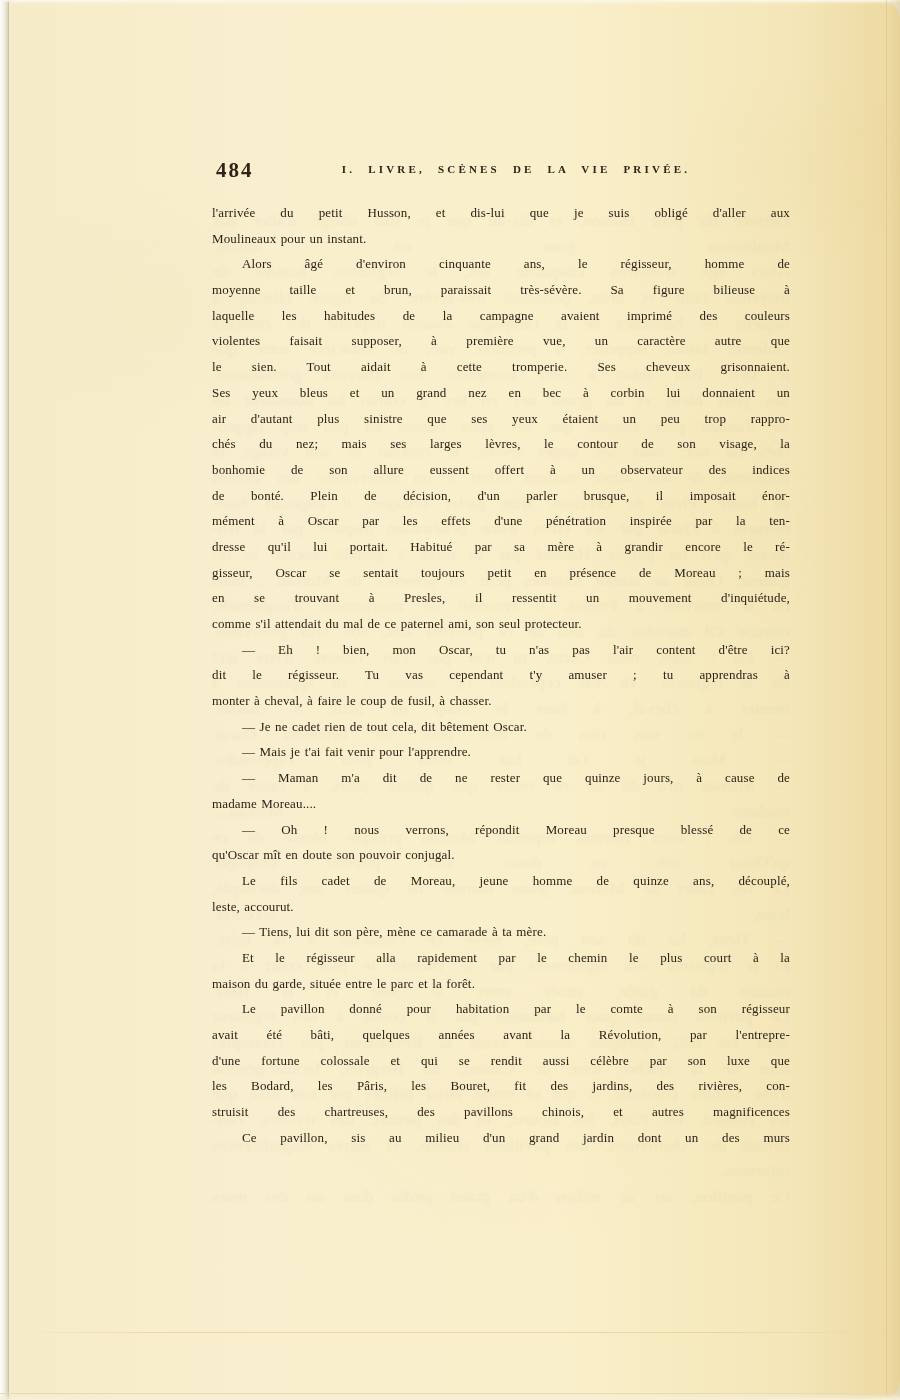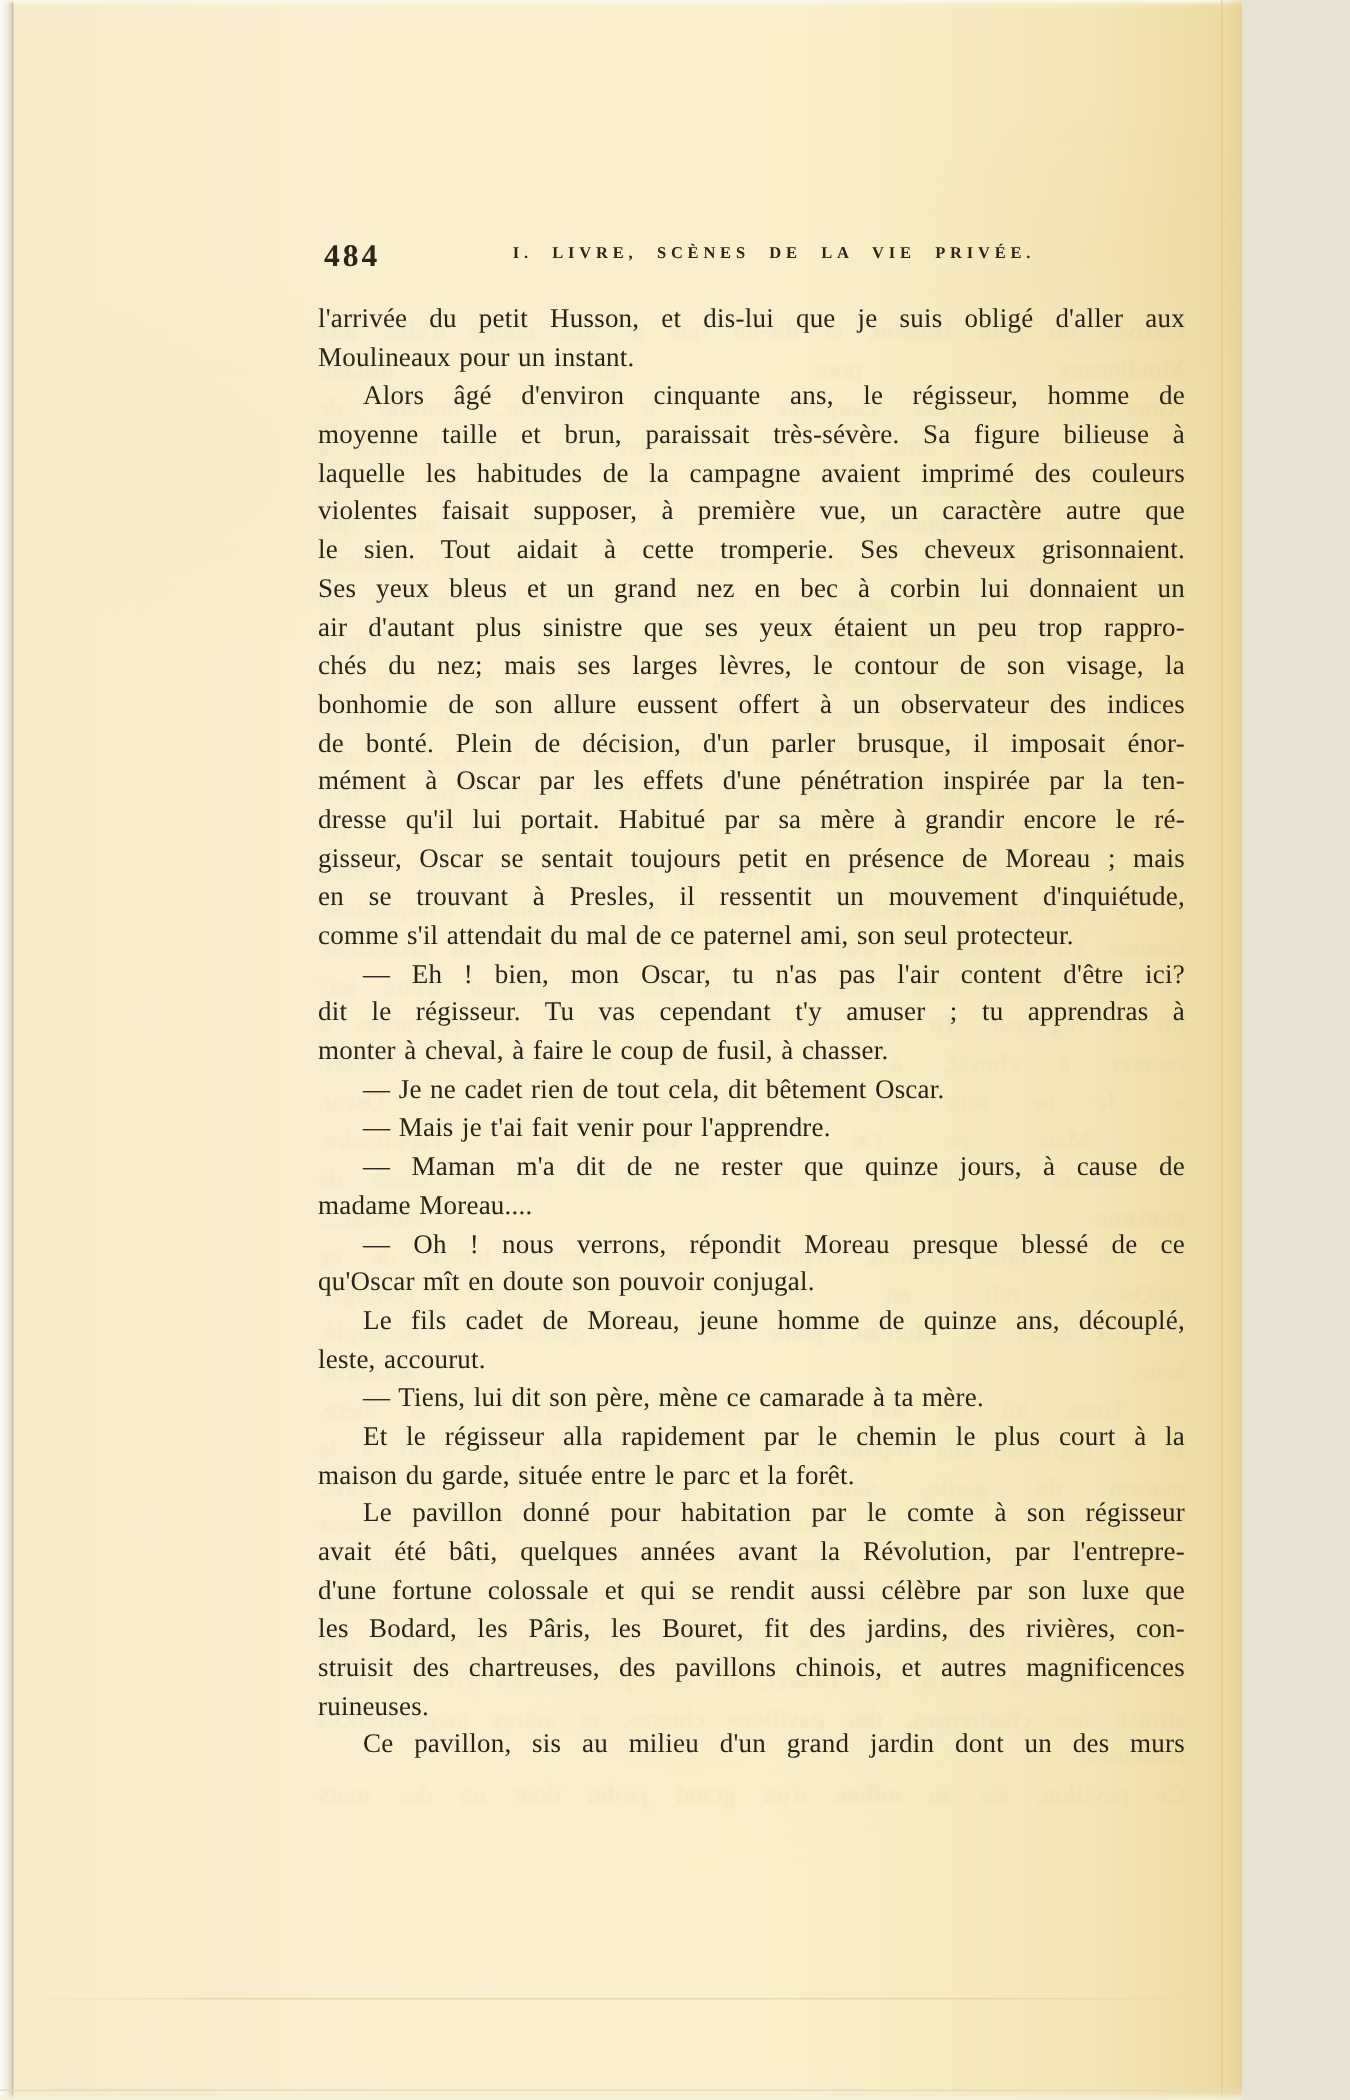--- a/index.html
+++ b/index.html
@@ -3,24 +3,25 @@
 <meta charset="utf-8">
 <style>
   html,body{margin:0;padding:0;}
   body{
     width:900px;height:1400px;position:relative;overflow:hidden;
     background:#e8e3d3;
     font-family:"Liberation Serif", serif;
   }
   
   .page{
-    position:absolute;left:0;top:0;width:828px;height:1400px;
+    position:absolute;left:0;top:0;width:900px;height:1400px;
     background:
       linear-gradient(180deg, rgba(255,252,238,.35) 0px, rgba(255,252,238,0) 6px),
       linear-gradient(90deg,#f5ebc9 0%, #f9efce 30%, #f9efca 62%, #f4e6b8 88%, #eedca6 97%, #ecd8a0 100%);
+    border-radius: 20px;
   }
   
   .texture{
     position:absolute;inset:0;pointer-events:none;opacity:.5;
     background:
       radial-gradient(220px 180px at 18% 22%, rgba(233,210,150,.18), rgba(0,0,0,0) 70%),
       radial-gradient(260px 200px at 72% 38%, rgba(230,205,140,.14), rgba(0,0,0,0) 70%),
       radial-gradient(300px 240px at 55% 78%, rgba(236,214,155,.16), rgba(0,0,0,0) 70%),
       radial-gradient(180px 140px at 88% 12%, rgba(228,200,135,.15), rgba(0,0,0,0) 70%);
   }
@@ -56,21 +57,21 @@
   .running-title{
     position:absolute;left:242px;top:163px;width:548px;
     text-align:center;
     font-size:11px;font-weight:bold;
     letter-spacing:3.2px;word-spacing:7px;
     color:#2d2517;
   }
   
   .text-block{
     position:absolute;left:212px;top:200px;width:578px;
-    font-size:18px;line-height:25.7px;
+    font-size:13px;line-height:25.7px;
     color:#2b2318;
     letter-spacing:.15px;
   }
   .text-block .line{
     height:25.7px;overflow:hidden;
     text-align:justify;text-align-last:justify;
     word-spacing:1px;
   }
   .text-block .line.pend{ text-align-last:left; }
   .text-block .line.indent{ padding-left:30px; }
@@ -165,21 +166,20 @@
       <div class="line indent">Le fils cadet de Moreau, jeune homme de quinze ans, découplé,</div>
       <div class="line pend">leste, accourut.</div>
       <div class="line indent pend">— Tiens, lui dit son père, mène ce camarade à ta mère.</div>
       <div class="line indent">Et le régisseur alla rapidement par le chemin le plus court à la</div>
       <div class="line pend">maison du garde, située entre le parc et la forêt.</div>
       <div class="line indent">Le pavillon donné pour habitation par le comte à son régisseur</div>
       <div class="line">avait été bâti, quelques années avant la Révolution, par l'entrepre-</div>
       <div class="line">d'une fortune colossale et qui se rendit aussi célèbre par son luxe que</div>
       <div class="line">les Bodard, les Pâris, les Bouret, fit des jardins, des rivières, con-</div>
       <div class="line">struisit des chartreuses, des pavillons chinois, et autres magnificences</div>
-      <div class="line pend">ruineuses.</div>
       <div class="line indent">Ce pavillon, sis au milieu d'un grand jardin dont un des murs</div>
     </div>
 
   <div class="edge-left"></div>
   <div class="edge-top"></div>
   <div class="edge-right"></div>
   <div class="edge-bottom"></div>
   <div class="crease"></div>
 </div>
 

